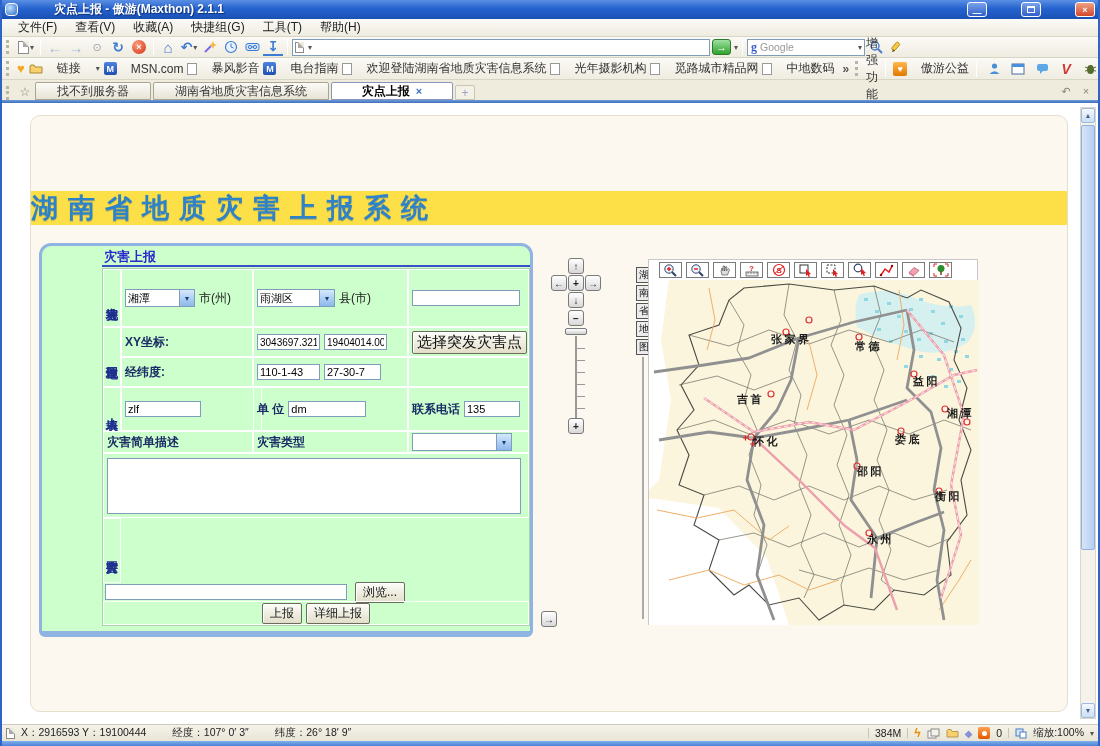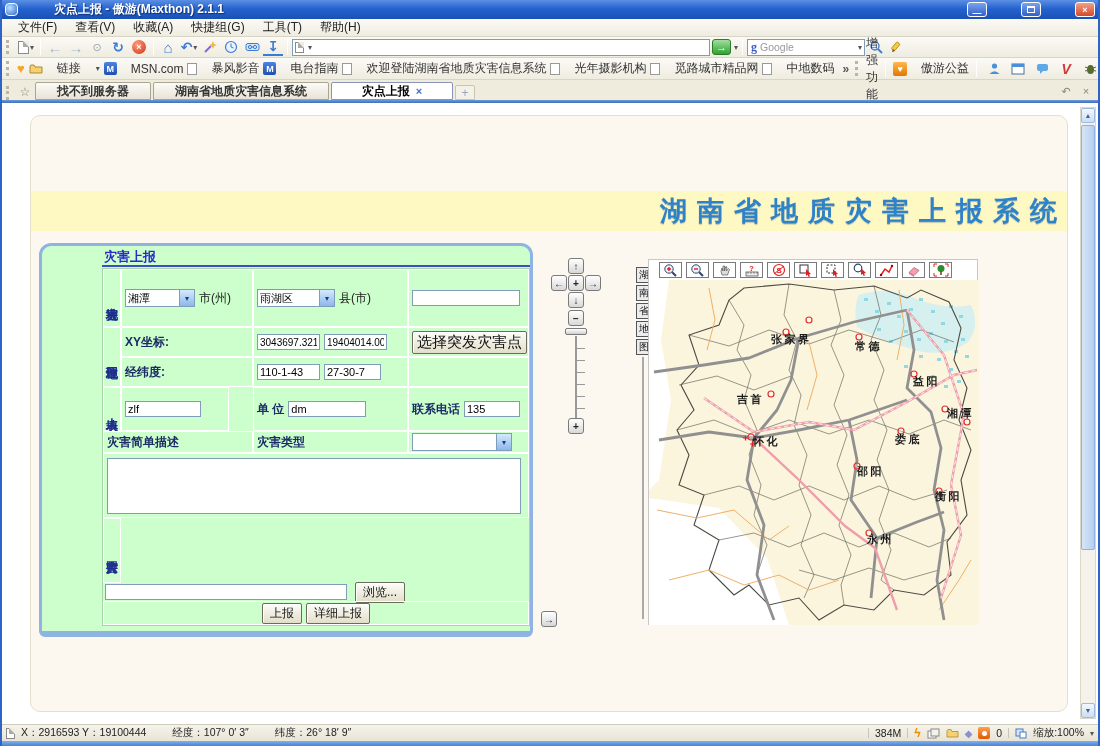--- a/index.html
+++ b/index.html
@@ -42,31 +42,31 @@
 
   .linksbar { height:22px; padding:0 2px; gap:4px; font-size:12px; color:#333; }
   .linkitem { display:flex; align-items:center; gap:14px; white-space:nowrap; }
   .msnic { width:13px; height:13px; border-radius:2px; background:linear-gradient(180deg,#4D84E0,#1E4FB2); color:#fff; font-size:9px; font-weight:bold; display:flex; align-items:center; justify-content:center; }
   .pagelink { width:10px; height:12px; background:#fff; border:1px solid #999; }
   .heart { color:#F5A623; font-size:13px; }
   .heartbox { width:14px; height:14px; border-radius:2px; background:linear-gradient(180deg,#FFB84D,#E07800); color:#fff; font-size:9px; display:flex; align-items:center; justify-content:center; }
 
   .tabbar { height:20px; background:#EFEBDD; display:flex; align-items:flex-end; padding:0 2px; }
   .tab { height:18px; display:flex; align-items:center; justify-content:center; gap:6px; font-size:12px; color:#333;
-    background:linear-gradient(180deg,#FCFBF7,#E7E3D5); border:1px solid #A9A591; border-radius:2px 2px 0 0; margin-right:2px; padding:0 10px;font-weight:bold; }
+    background:linear-gradient(180deg,#FCFBF7,#E7E3D5); border:1px solid #A9A591; border-radius:2px 2px 0 0; margin-right:2px; padding:0 10px; }
   .tab.active { background:#fff; font-weight:bold; color:#000; border-color:#8A94B8; }
   .tabclose { color:#3B6EC8; font-weight:bold; font-size:11px; }
   .starbtn { width:20px; height:16px; display:flex; align-items:center; justify-content:center; color:#8A8876; font-size:12px; }
   .newtab { width:20px; height:15px; display:flex; align-items:center; justify-content:center; color:#9AA6C0; font-size:12px; border:1px solid #C9C5B2; border-radius:2px 2px 0 0; background:#F4F1E7; }
   .blueline { height:3px; background:linear-gradient(180deg,#6D9CDC,#3E6FB8); }
 
   
   .viewport { height:621px; background:#fff; position:relative; overflow:hidden; }
   .panel { position:absolute; left:28px; top:12px; width:1038px; height:597px; background:#FCF7EF; border:1px solid #E7DFCE; border-radius:10px; }
-  .banner { position:absolute; left:0; top:75px; width:100%; height:40px; background:#fef9c3; display:flex; align-items:center; justify-content:flex-end; }
+  .banner { position:absolute; left:0; top:75px; width:100%; height:34px; background:#fde047; display:flex; align-items:center; justify-content:flex-start; }
   .bannertitle { font-size:27px; font-weight:bold; letter-spacing:10px; color:#2E82C8; text-shadow:0 1px 1px rgba(30,70,130,.35); }
 
   
   .formpanel { position:absolute; left:8px; top:127px; width:494px; height:394px; background:#CCFFCC;
     border:3px solid #8FB4E2; border-bottom-width:6px; border-radius:12px 12px 6px 6px; }
   .fheader { position:absolute; left:62px; top:2px; font-size:13px; font-weight:bold; color:#2929CC; }
   .fline { position:absolute; left:60px; top:19px; width:428px; height:2px; background:#3B4EC8; }
   .ftable { position:absolute; left:60px; top:22px; width:428px; height:358px; border:1px solid #A9D3A9; }
   .fcell { position:absolute; border:1px solid #FFFFFF; display:flex; align-items:center; padding:0 3px; gap:4px; font-size:12px; }
   .vlab { writing-mode:vertical-rl; text-orientation:upright; font-weight:bold; color:#1F2F8F; font-size:12px;
@@ -376,21 +376,21 @@
           <div class="fcell" style="left:18px;top:88px;width:132px;height:30px">
             <span class="flab">经纬度:</span>
           </div>
           <div class="fcell" style="left:150px;top:88px;width:155px;height:30px">
             <input class="tin" style="width: 63px;" value="110-1-43">
             <input class="tin" style="width: 57px;" value="27-30-7">
           </div>
           <div class="fcell" style="left:305px;top:88px;width:121px;height:30px"></div>
 
           <div class="fcell vlab" style="left:0;top:118px;width:18px;height:44px">填表人</div>
-          <div class="fcell" style="left:18px;top:118px;width:108px;height:44px">
+          <div class="fcell" style="left:18px;top:118px;width:141px;height:44px">
             <input class="tin" style="width: 76px;" value="zlf">
           </div>
           <div class="fcell" style="left:150px;top:118px;width:155px;height:44px">
             <span class="flab">单 位</span>
             <input class="tin" style="width: 78px;" value="dm">
           </div>
           <div class="fcell" style="left:305px;top:118px;width:121px;height:44px">
             <span class="flab">联系电话</span>
             <input class="tin" style="width: 56px;" value="135">
           </div>

